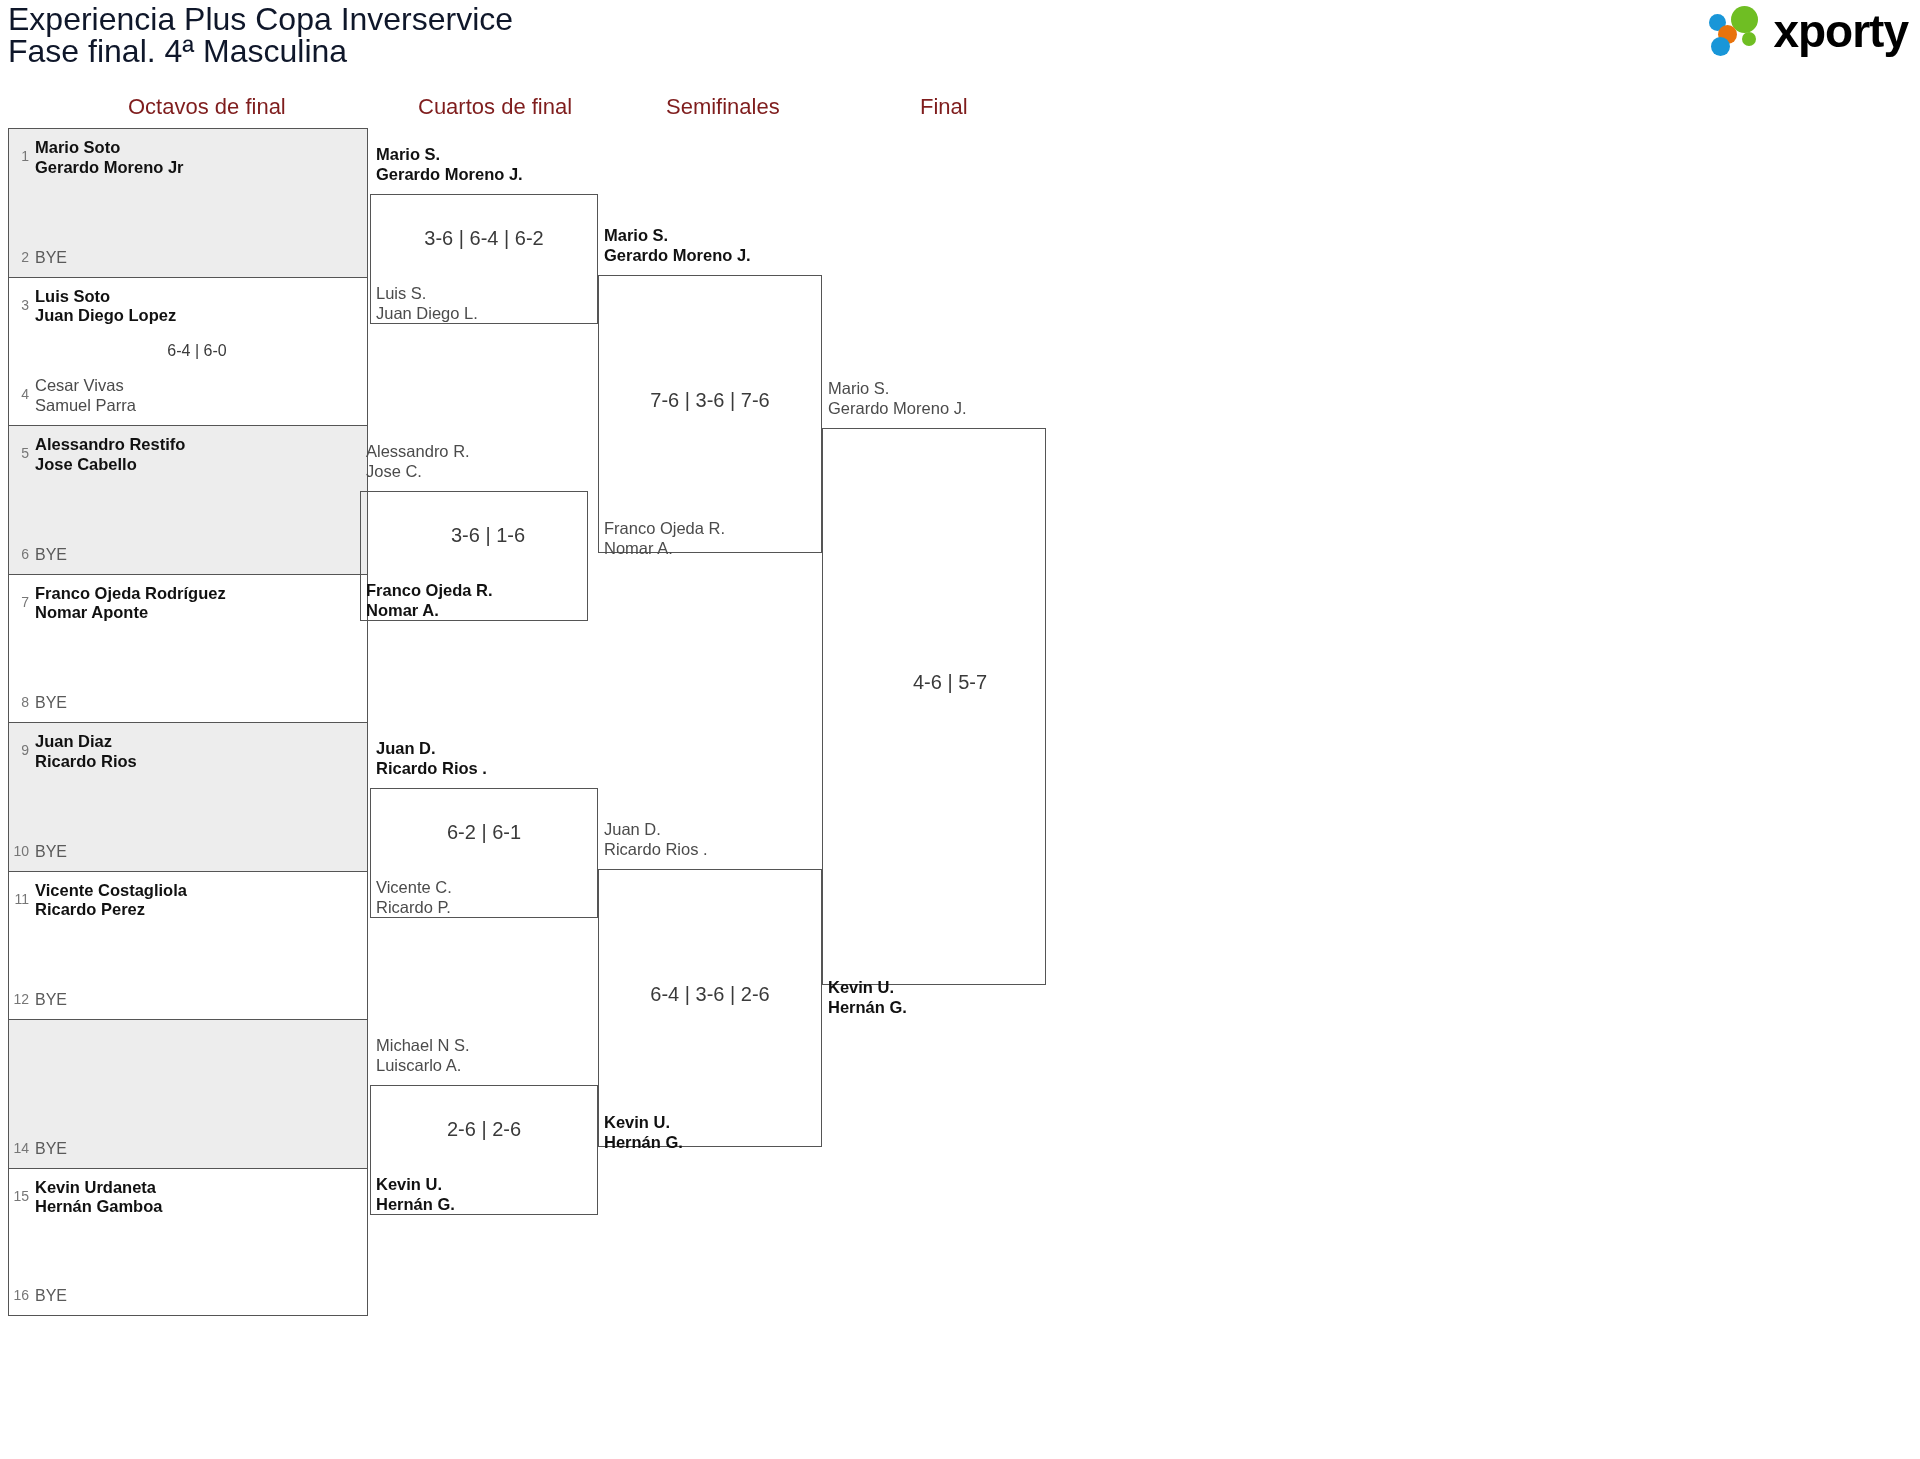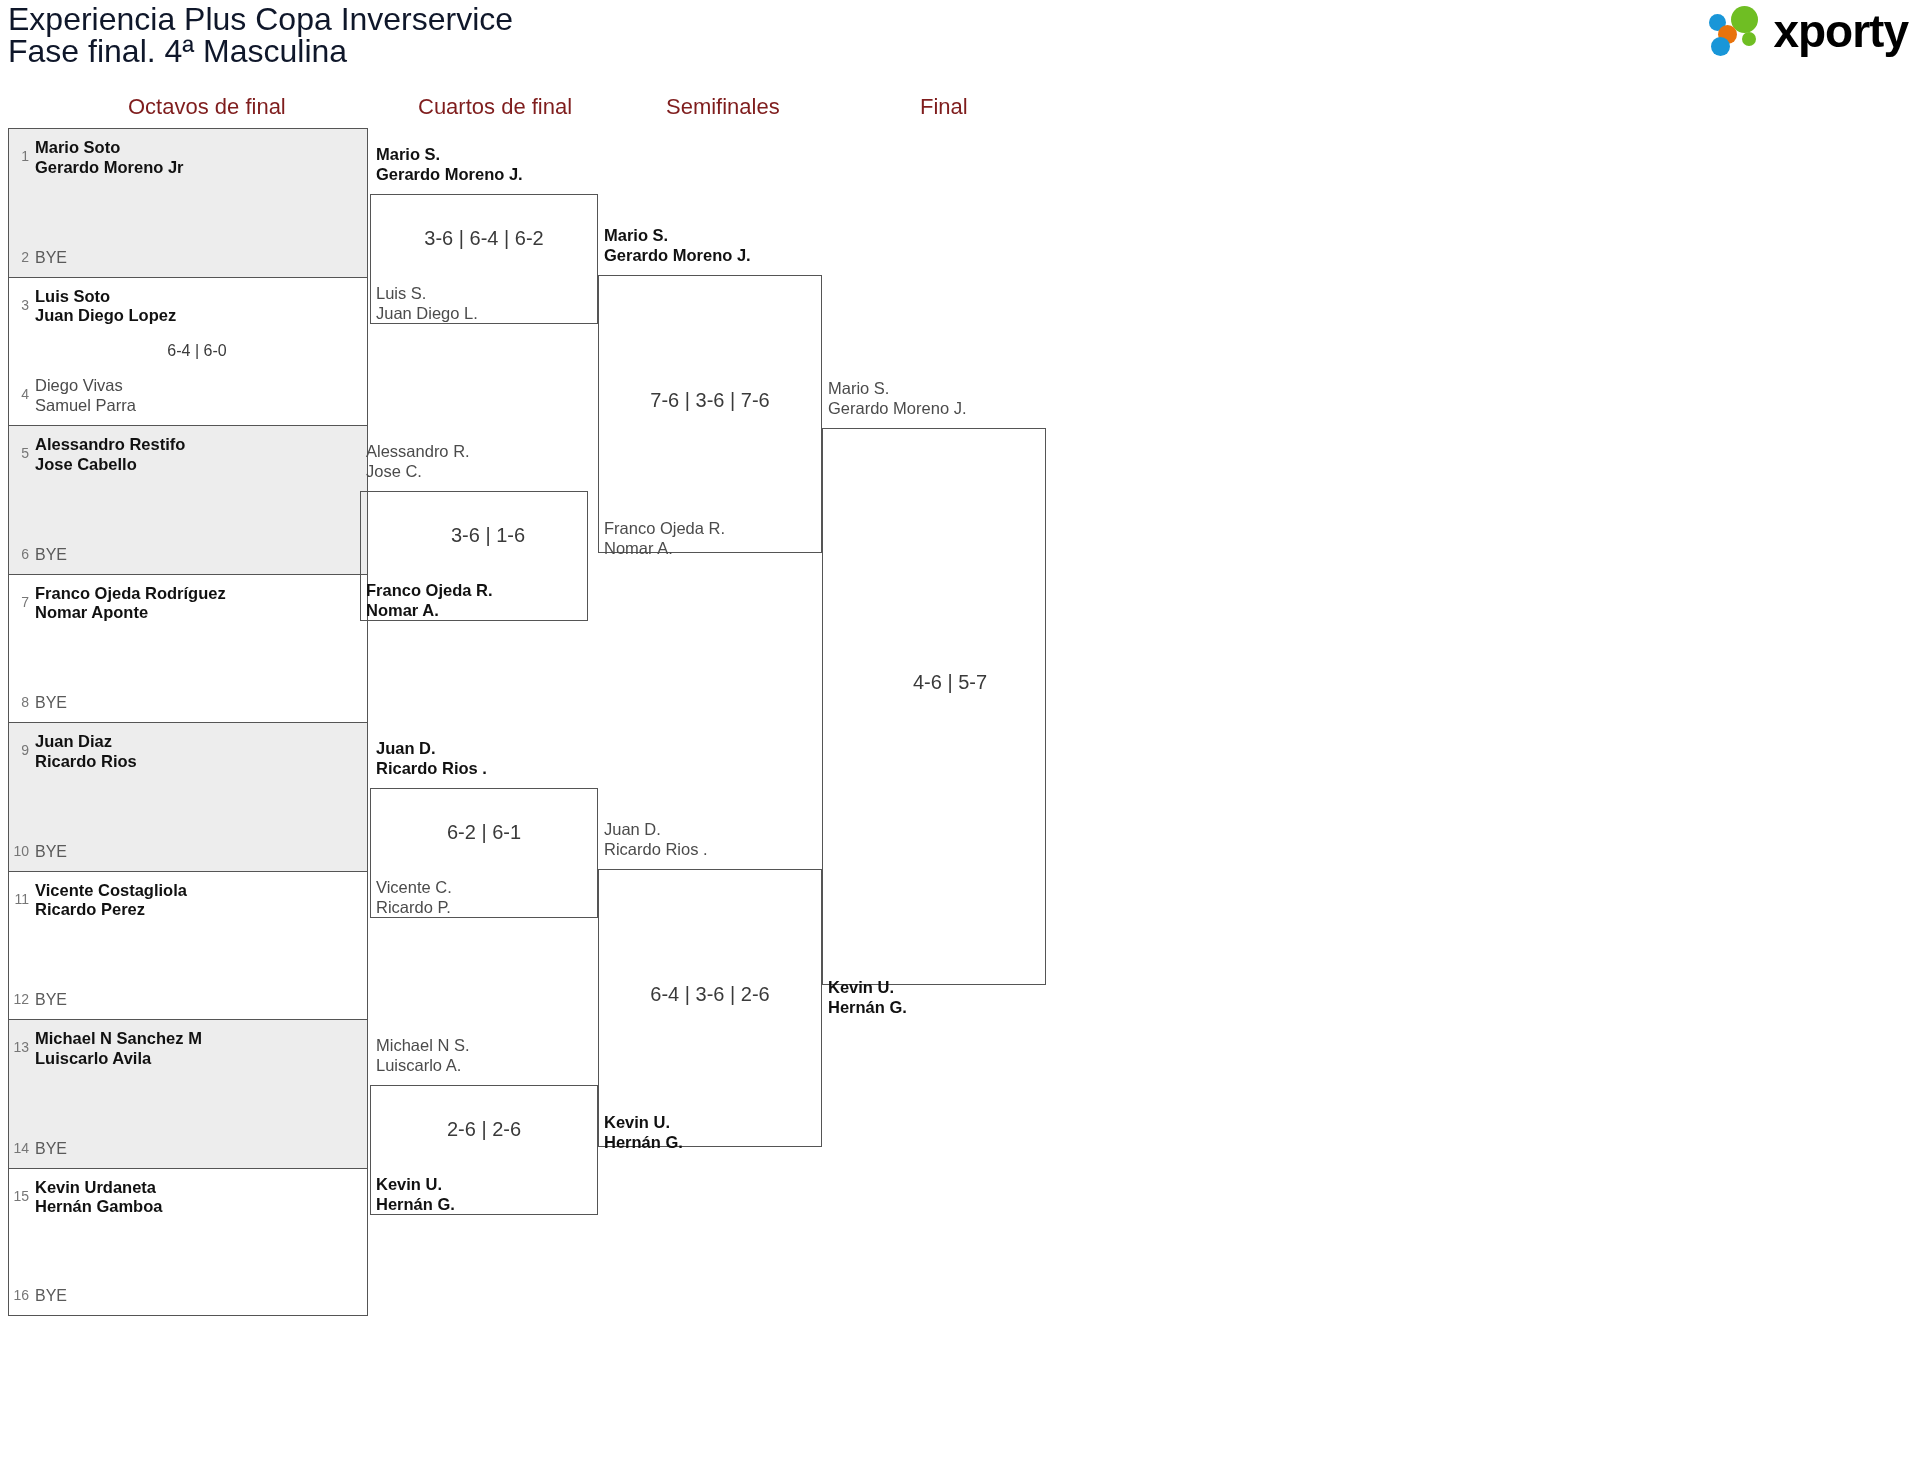--- a/index.html
+++ b/index.html
@@ -112,21 +112,21 @@
     </div>
 
     <div class="r1-match">
       <div class="r1-slot top">
         <span class="seed">3</span>
         <span class="names"><span class="n win">Luis Soto</span><br><span class="n win">Juan Diego Lopez</span></span>
       </div>
       <div class="r1-score">6-4 | 6-0</div>
       <div class="r1-slot bot">
         <span class="seed">4</span>
-        <span class="names"><span class="n lose">Diego Vivas</span><br><span class="n lose">Samuel Parra</span></span>
+        <span class="names"><span class="n lose">Cesar Vivas</span><br><span class="n lose">Samuel Parra</span></span>
       </div>
     </div>
 
     <div class="r1-match shade">
       <div class="r1-slot top">
         <span class="seed">5</span>
         <span class="names"><span class="n win">Alessandro Restifo</span><br><span class="n win">Jose Cabello</span></span>
       </div>
       <div class="r1-score"></div>
       <div class="r1-slot bot bye">
@@ -165,24 +165,20 @@
         <span class="names"><span class="n win">Vicente Costagliola</span><br><span class="n win">Ricardo Perez</span></span>
       </div>
       <div class="r1-score"></div>
       <div class="r1-slot bot bye">
         <span class="seed">12</span>
         <span class="bye-label">BYE</span>
       </div>
     </div>
 
     <div class="r1-match shade">
-      <div class="r1-slot top">
-        <span class="seed">13</span>
-        <span class="names"><span class="n win">Michael N Sanchez M</span><br><span class="n win">Luiscarlo Avila</span></span>
-      </div>
       <div class="r1-score"></div>
       <div class="r1-slot bot bye">
         <span class="seed">14</span>
         <span class="bye-label">BYE</span>
       </div>
     </div>
 
     <div class="r1-match">
       <div class="r1-slot top">
         <span class="seed">15</span>

